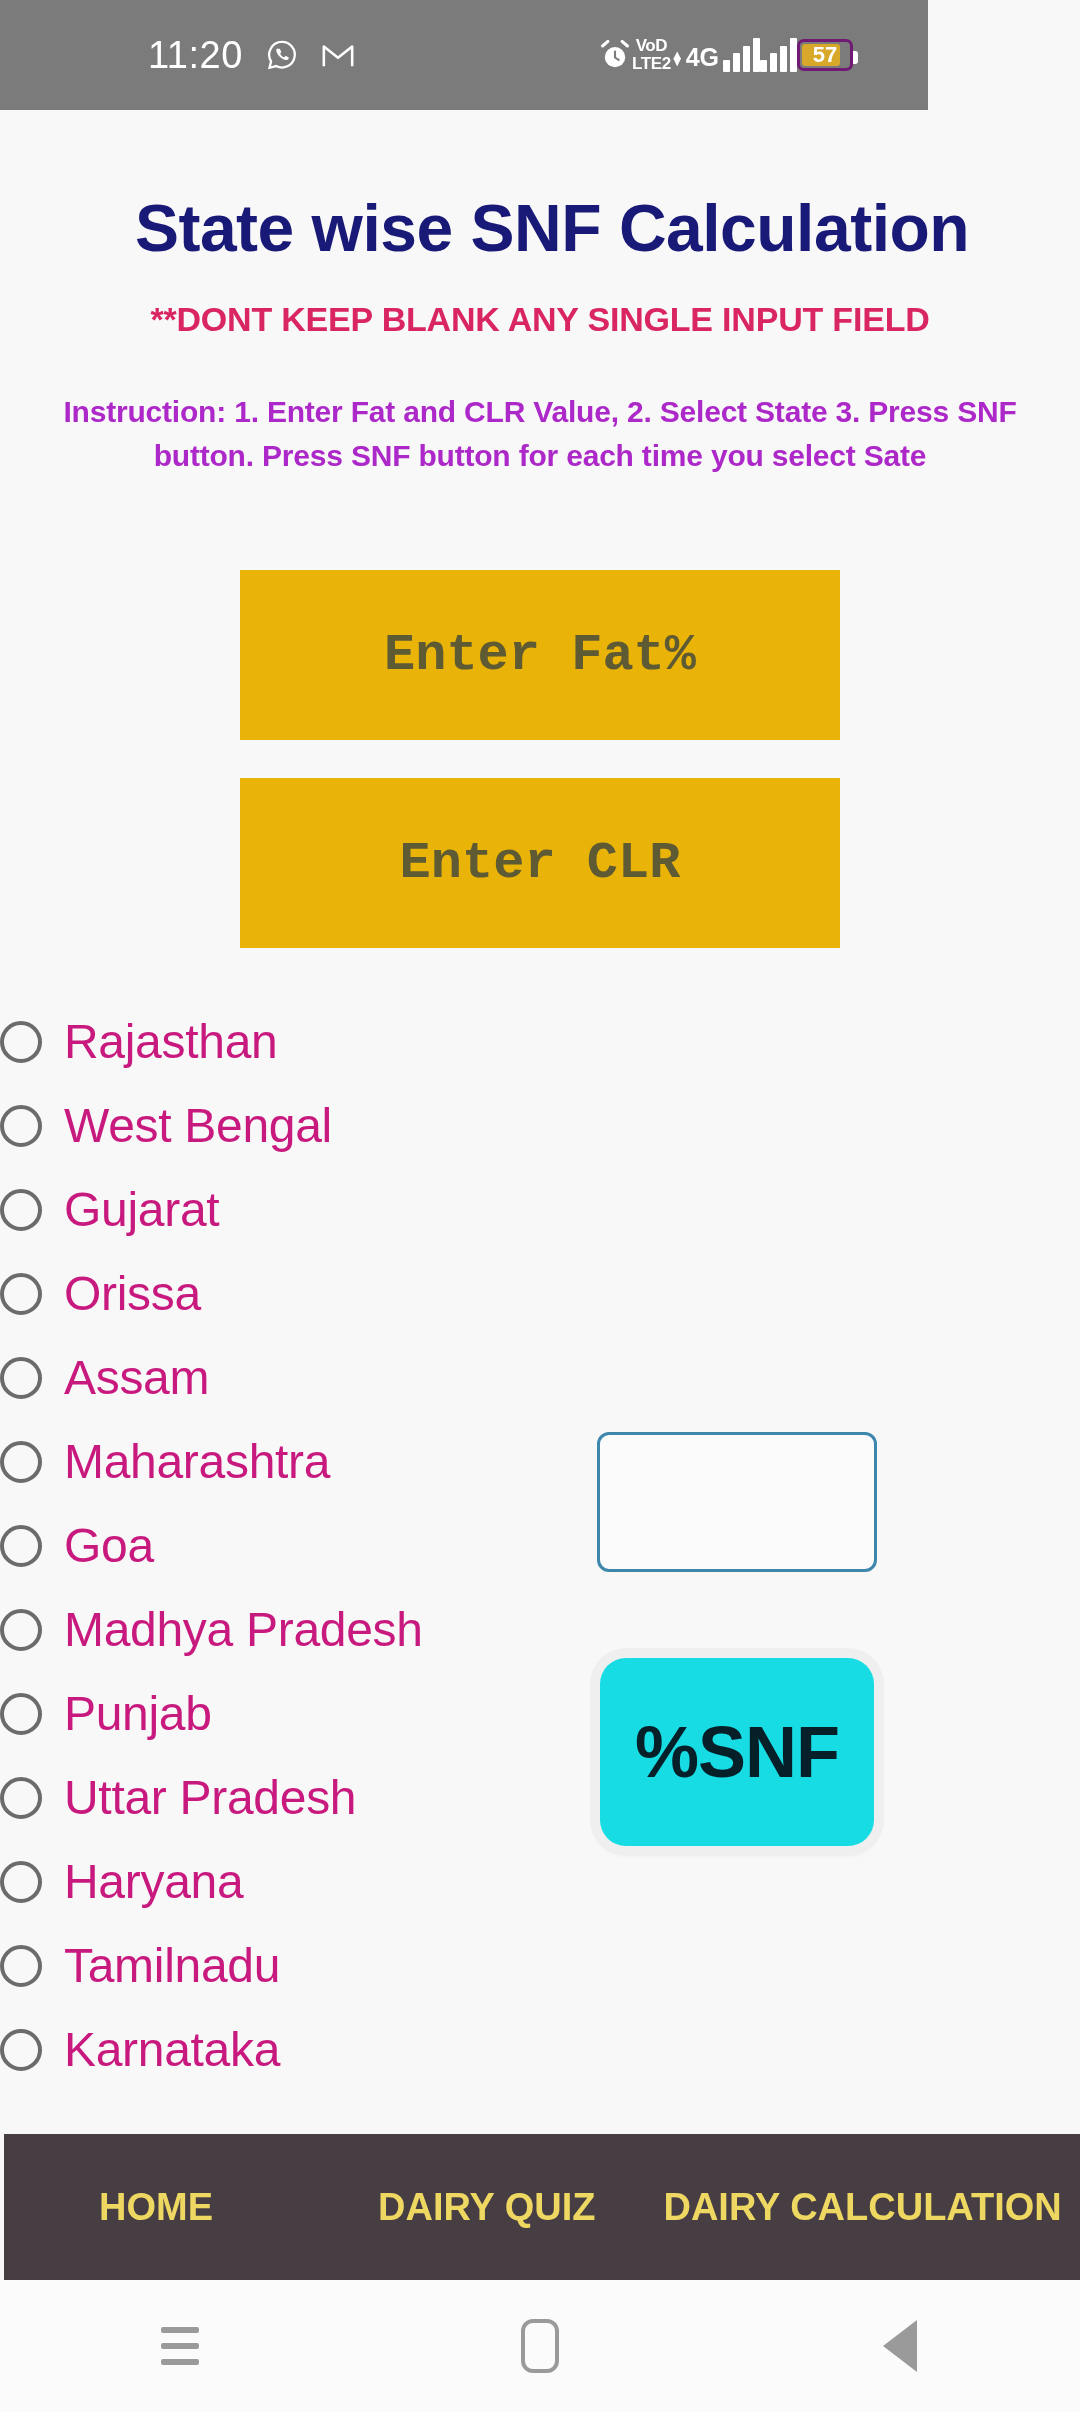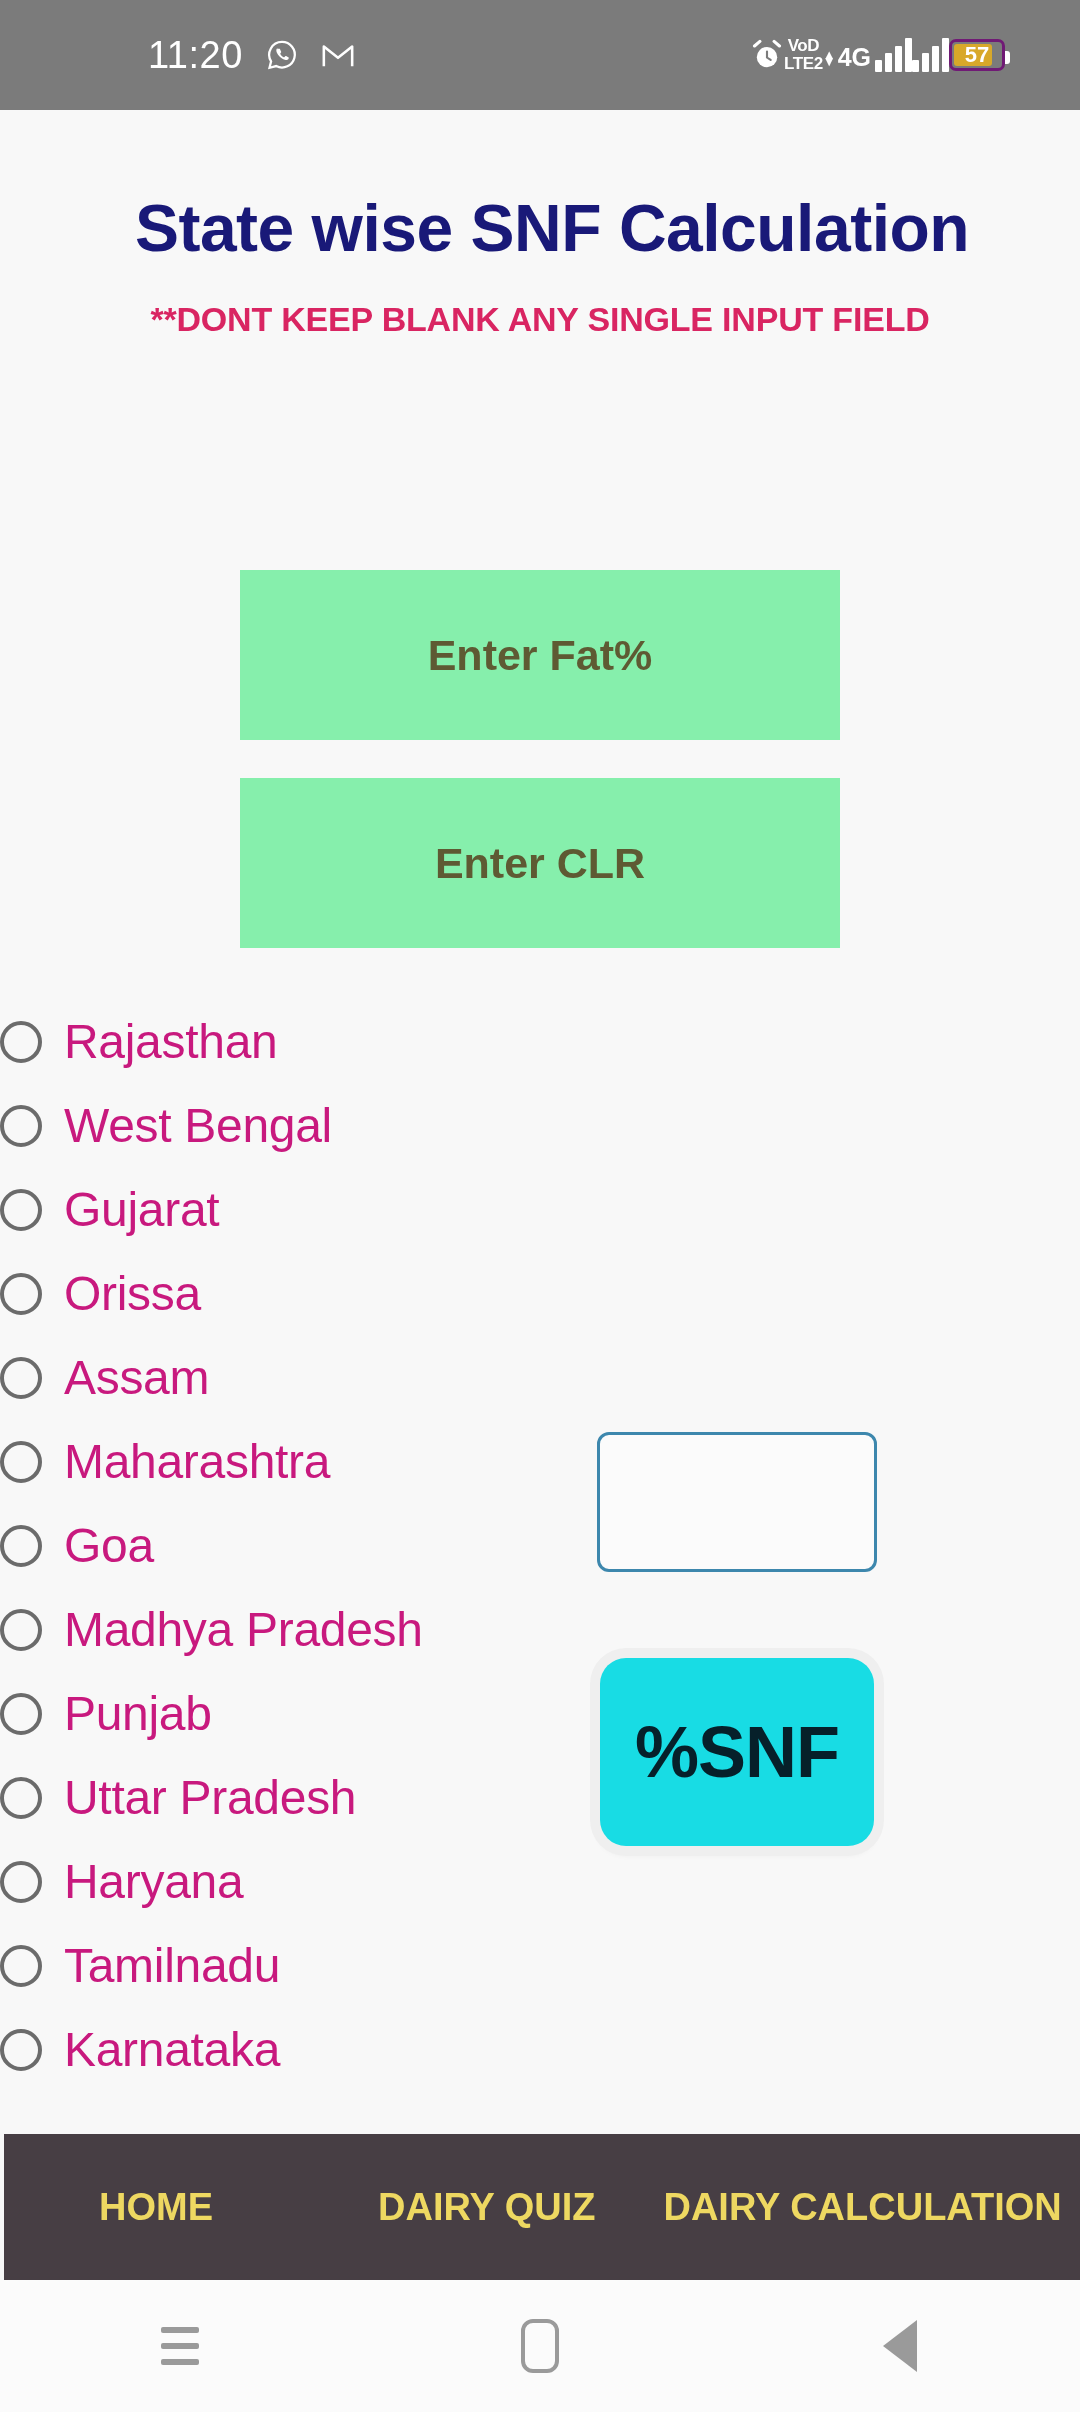--- a/index.html
+++ b/index.html
@@ -6,21 +6,21 @@
   html, body {
     width:1080px; height:2412px;
     background:#FFFFFF;
     font-family:"Liberation Sans", sans-serif;
     overflow:hidden;
   }
   #screen { position:relative; width:1080px; height:2412px; background:#F8F8F8; }
 
   
   .statusbar{
-    position:absolute; top:0; left:0; width:1080px; height:110px;
+    position:absolute; top:0; left:0; width:928px; height:110px;
     background:#7B7B7B; color:#FFFFFF;
     display:flex; align-items:center;
   }
   .sb-left{ display:flex; align-items:center; gap:22px; margin-left:148px; }
   .sb-time{ font-size:38px; letter-spacing:0.5px; font-family:"Liberation Sans", sans-serif; }
   .sb-right{ position:absolute; right:75px; display:flex; align-items:center; }
   .ico{ display:inline-block; line-height:1; }
   .wa-icon svg, .gm-icon svg, .alarm-icon svg { display:block; }
   .volte{
     display:flex; flex-direction:column; align-items:center;
@@ -64,23 +64,23 @@
   }
   .instruction{
     position:absolute; top:390px; left:28px; width:1024px;
     text-align:center; color:#AD28C8;
     font-size:30px; font-weight:bold; line-height:44px; letter-spacing:-0.2px;
   }
 
   
   .field{
     position:absolute; left:240px; width:600px; height:170px;
-    background:#86efac; border:none;
-    color:#5E5A33; font-size:43px; font-weight:bold;
-    text-align:center; font-family:Liberation Sans, sans-serif;
+    background:#eab308; border:none;
+    color:#5E5A33; font-size:52px; font-weight:bold;
+    text-align:center; font-family:Liberation Mono, monospace;
   }
   .field::placeholder{ color:#5E5A33; opacity:1; }
   #fat-field{ top:570px; }
   #clr-field{ top:778px; }
 
   
   .radio-list{ position:absolute; top:1000px; left:0; width:620px; }
   .radio-row{
     display:flex; align-items:center; height:84px;
     gap:22px;
@@ -206,20 +206,21 @@
 
       <span class="battery">
         <span class="fill"></span>
         <span class="pct">57</span>
       </span>
     </div>
   </div>
 
   <div class="title">State wise SNF Calculation</div>
   <div class="warning">**DONT KEEP BLANK ANY SINGLE INPUT FIELD</div>
+  <div class="instruction">Instruction: 1. Enter Fat and CLR Value, 2. Select State 3. Press SNF button. Press SNF button for each time you select Sate</div>
 
   <input id="fat-field" class="field" type="text" placeholder="Enter Fat%" style="">
   <input id="clr-field" class="field" type="text" placeholder="Enter CLR" style="">
 
   <div class="radio-list" id="state-list">
       <div class="radio-row">
         <span class="radio-circle"></span>
         <span class="radio-label">Rajasthan</span>
       </div>
       <div class="radio-row">

